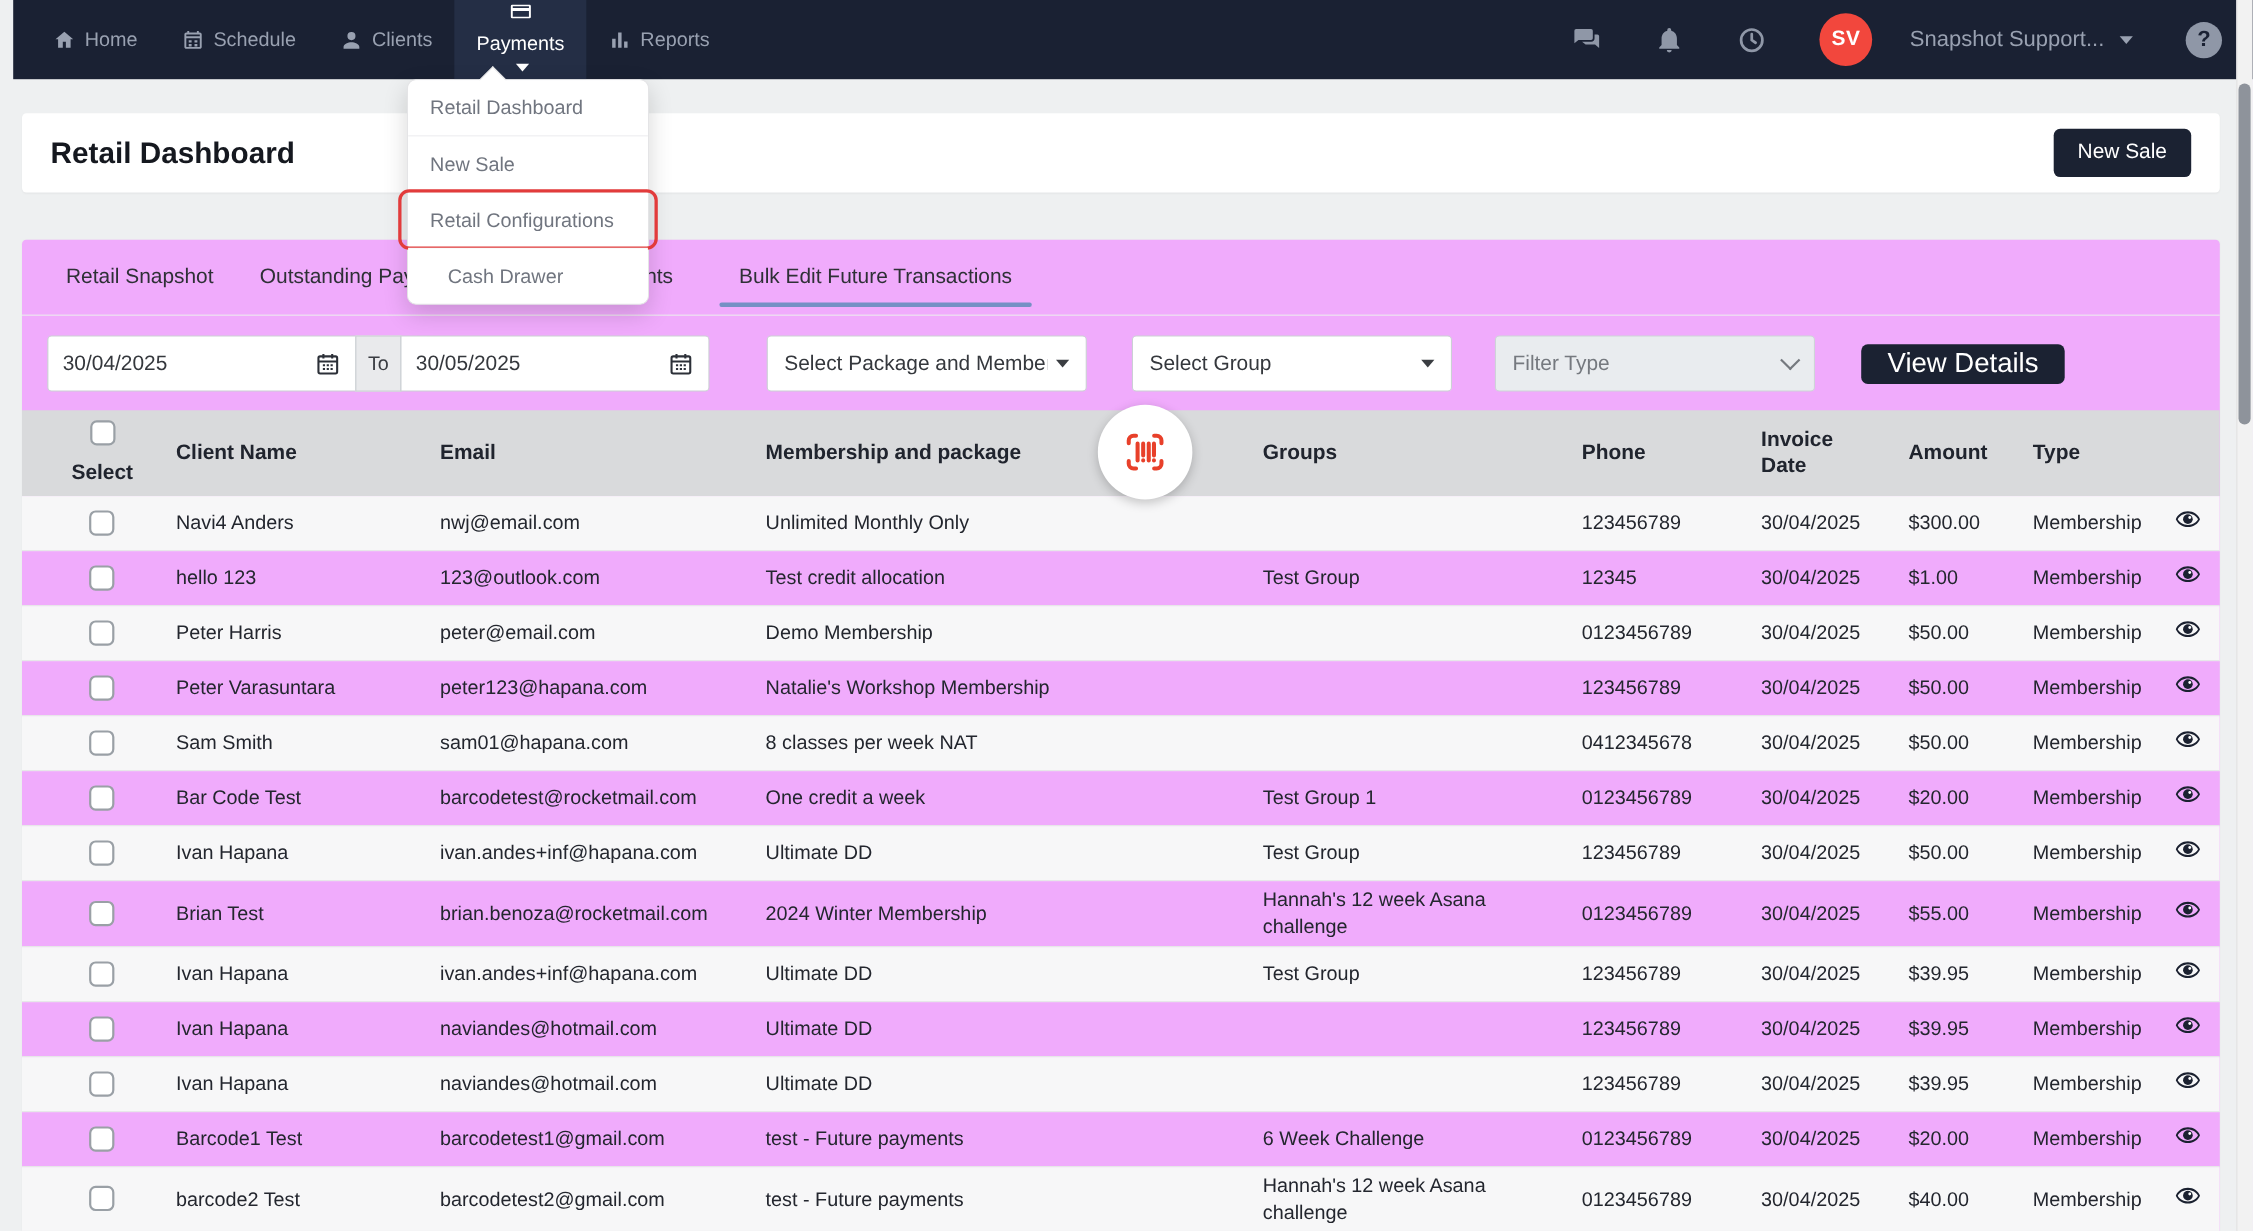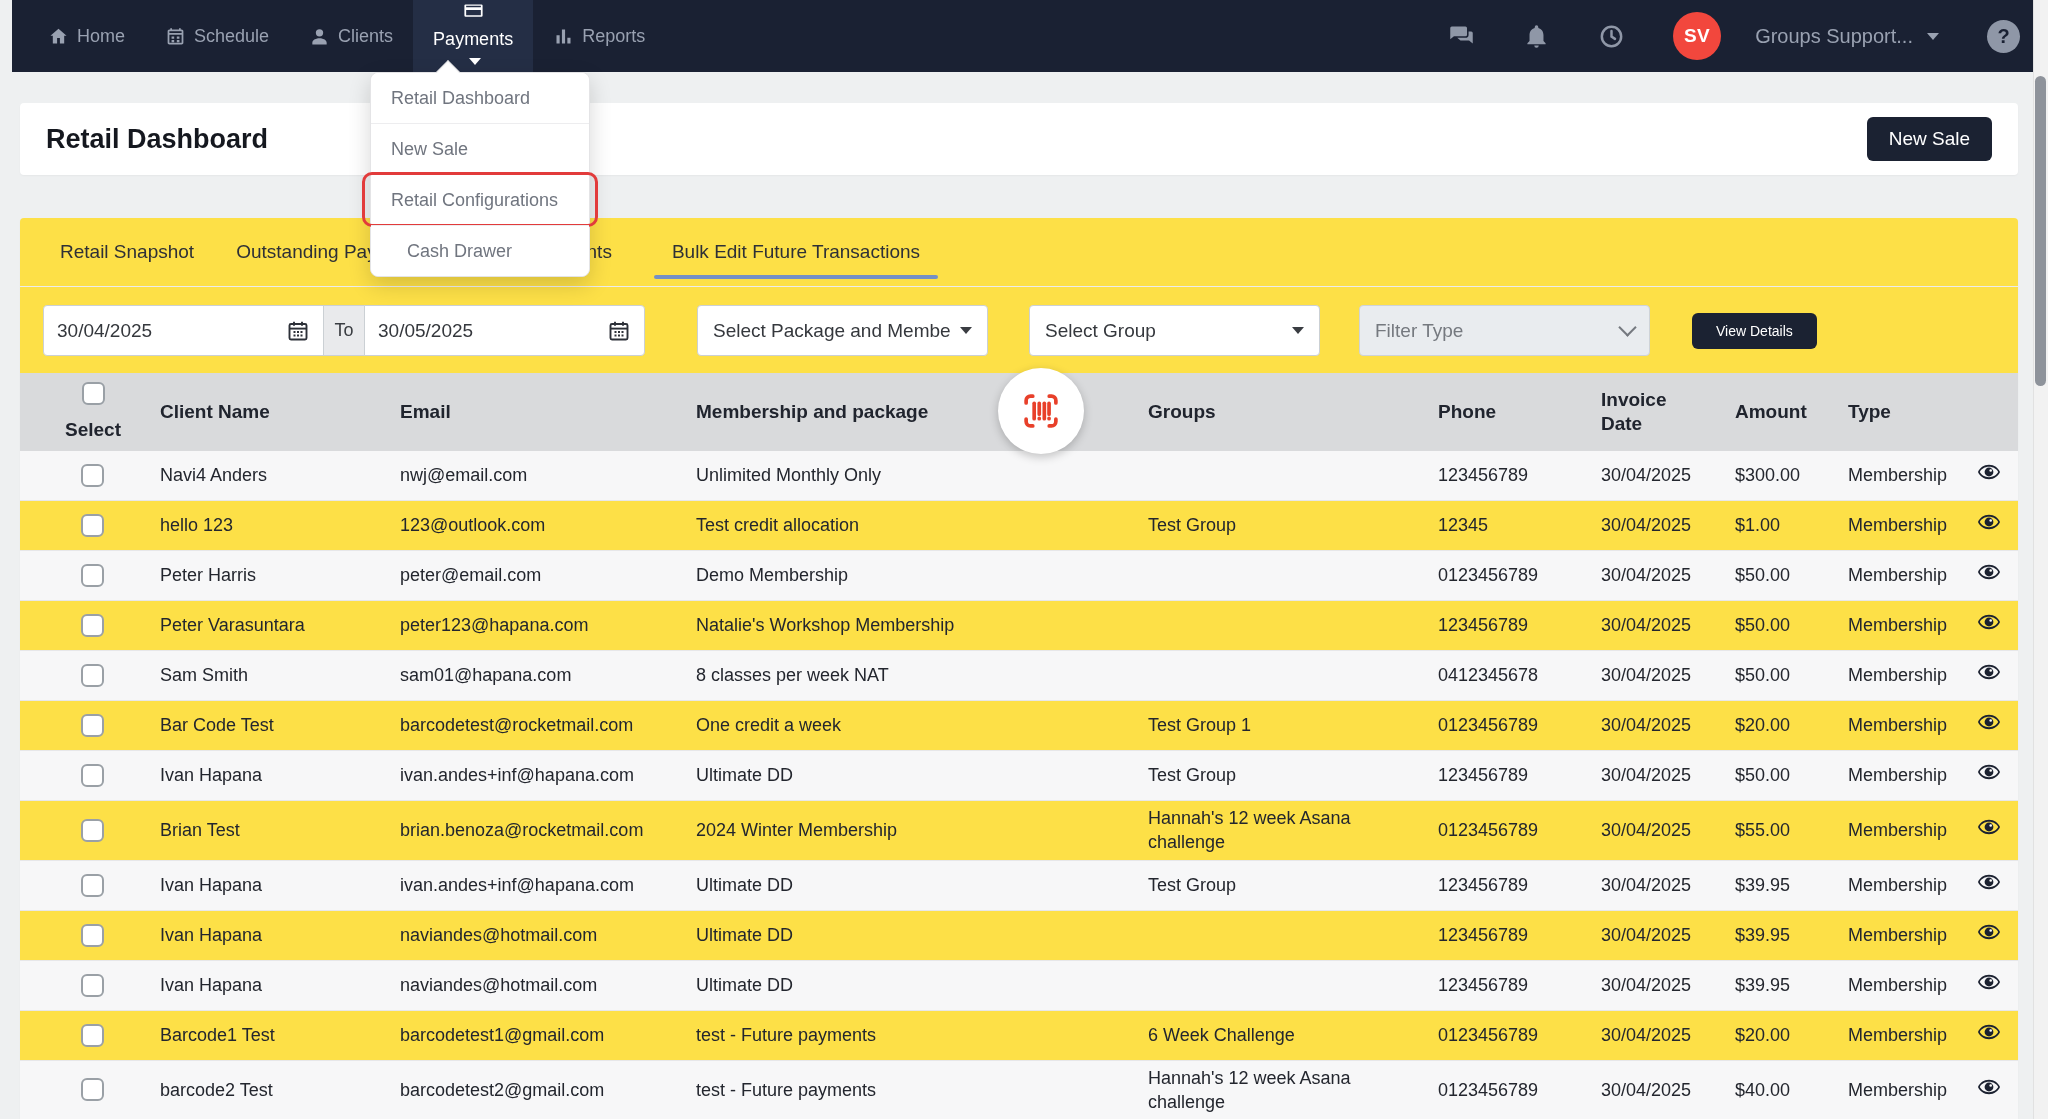--- a/index.html
+++ b/index.html
@@ -32,21 +32,21 @@
 
   
   .titlebar{position:absolute;left:20px;top:103px;width:1998px;height:72px;background:#fff;
     border-radius:4px;display:flex;align-items:center;justify-content:space-between;
     padding:0 26px;box-sizing:border-box;box-shadow:0 1px 2px rgba(0,0,0,.04);}
   .page-title{font-size:27px;font-weight:bold;color:#15181f;margin:0;}
   .btn-dark{background:#1b2232;color:#fff;border:none;border-radius:6px;font-size:19px;
     padding:11px 22px;cursor:pointer;font-family:inherit;}
 
   
-  .main-panel{position:absolute;left:20px;top:218px;width:1998px;height:901px;background:#fde047;
+  .main-panel{position:absolute;left:20px;top:218px;width:1998px;height:901px;background:#f0abfc;
     border-radius:4px 4px 0 0;box-shadow:0 1px 2px rgba(0,0,0,.04);overflow:hidden;}
 
   
   .tabs{display:flex;align-items:stretch;height:68px;padding-left:40px;gap:42px;border-bottom:1px solid #ececee;}
   .tab{display:flex;align-items:center;font-size:19px;color:#2e3036;cursor:pointer;position:relative;white-space:nowrap;}
   .tab.active{padding:0 18px;}
   .tab.active::after{content:"";position:absolute;left:0;right:0;bottom:7px;height:4px;
     background:#7590c4;border-radius:2px;}
 
   
@@ -59,21 +59,21 @@
   .to-box{width:42px;margin-left:-1px;background:#e9eaec;justify-content:center;font-size:18px;color:#3a3d42;}
   .date-box.right{margin-left:-1px;border-radius:0 4px 4px 0;}
   .select-box{width:291px;border-radius:4px;padding:0 15px;justify-content:space-between;cursor:pointer;}
   .select-box .lbl{white-space:nowrap;overflow:hidden;}
   .tri{width:0;height:0;border-left:6px solid transparent;border-right:6px solid transparent;
     border-top:7px solid #3a3d42;flex:0 0 auto;margin-left:8px;}
   .select-box.disabled{background:#e9ecef;border-color:#ced3d8;color:#75797f;}
   .chev{width:11px;height:11px;border-right:2px solid #75797f;border-bottom:2px solid #75797f;
     transform:rotate(45deg);margin-top:-6px;flex:0 0 auto;}
   .ml43{margin-left:52px;} .ml41{margin-left:41px;} .ml40{margin-left:39px;} .ml42{margin-left:42px;}
-  .btn-view{height:36px;padding:0 24px;font-size:14px;border-radius:6px;}
+  .btn-view{height:36px;padding:0 24px;font-size:25px;border-radius:6px;}
 
   
   .table{margin-top:17px;position:relative;}
   .grid{display:grid;grid-template-columns:140px 240px 296px 452px 290px 163px 134px 113px 129px 41px;}
   .thead{background:#d9dadc;min-height:78px;align-items:center;font-weight:bold;font-size:19px;color:#20242e;}
   .th{padding-right:10px;line-height:1.25;}
   .th.c-invoice{max-width:80px;}
   .c-sel{display:flex;align-items:center;gap:13px;padding-left:16px;flex-direction:column;}
   .checkbox{width:23px;height:23px;border:2px solid #9aa0a6;border-radius:6px;background:#fff;
     box-sizing:border-box;cursor:pointer;flex:0 0 auto;}
@@ -156,21 +156,21 @@
           </svg>
       </span>
       <span class="nav-icon">
         <svg viewBox="0 0 24 24" fill="none" stroke="currentColor" stroke-width="2.2">
             <circle cx="12" cy="12" r="8.6"></circle>
             <path d="M12 7.2V12l3.1 2.1" stroke-linecap="round"></path>
           </svg>
       </span>
       <span class="avatar">SV</span>
       <span class="user-name">
-        <span>Groups Support...</span>
+        <span>Snapshot Support...</span>
         <span class="caret-down"></span>
       </span>
       <span class="help-badge">?</span>
     </div>
   </nav>
 
   <section class="titlebar">
     <h1 class="page-title">Retail Dashboard</h1>
     <button class="btn-dark">New Sale</button>
   </section>

